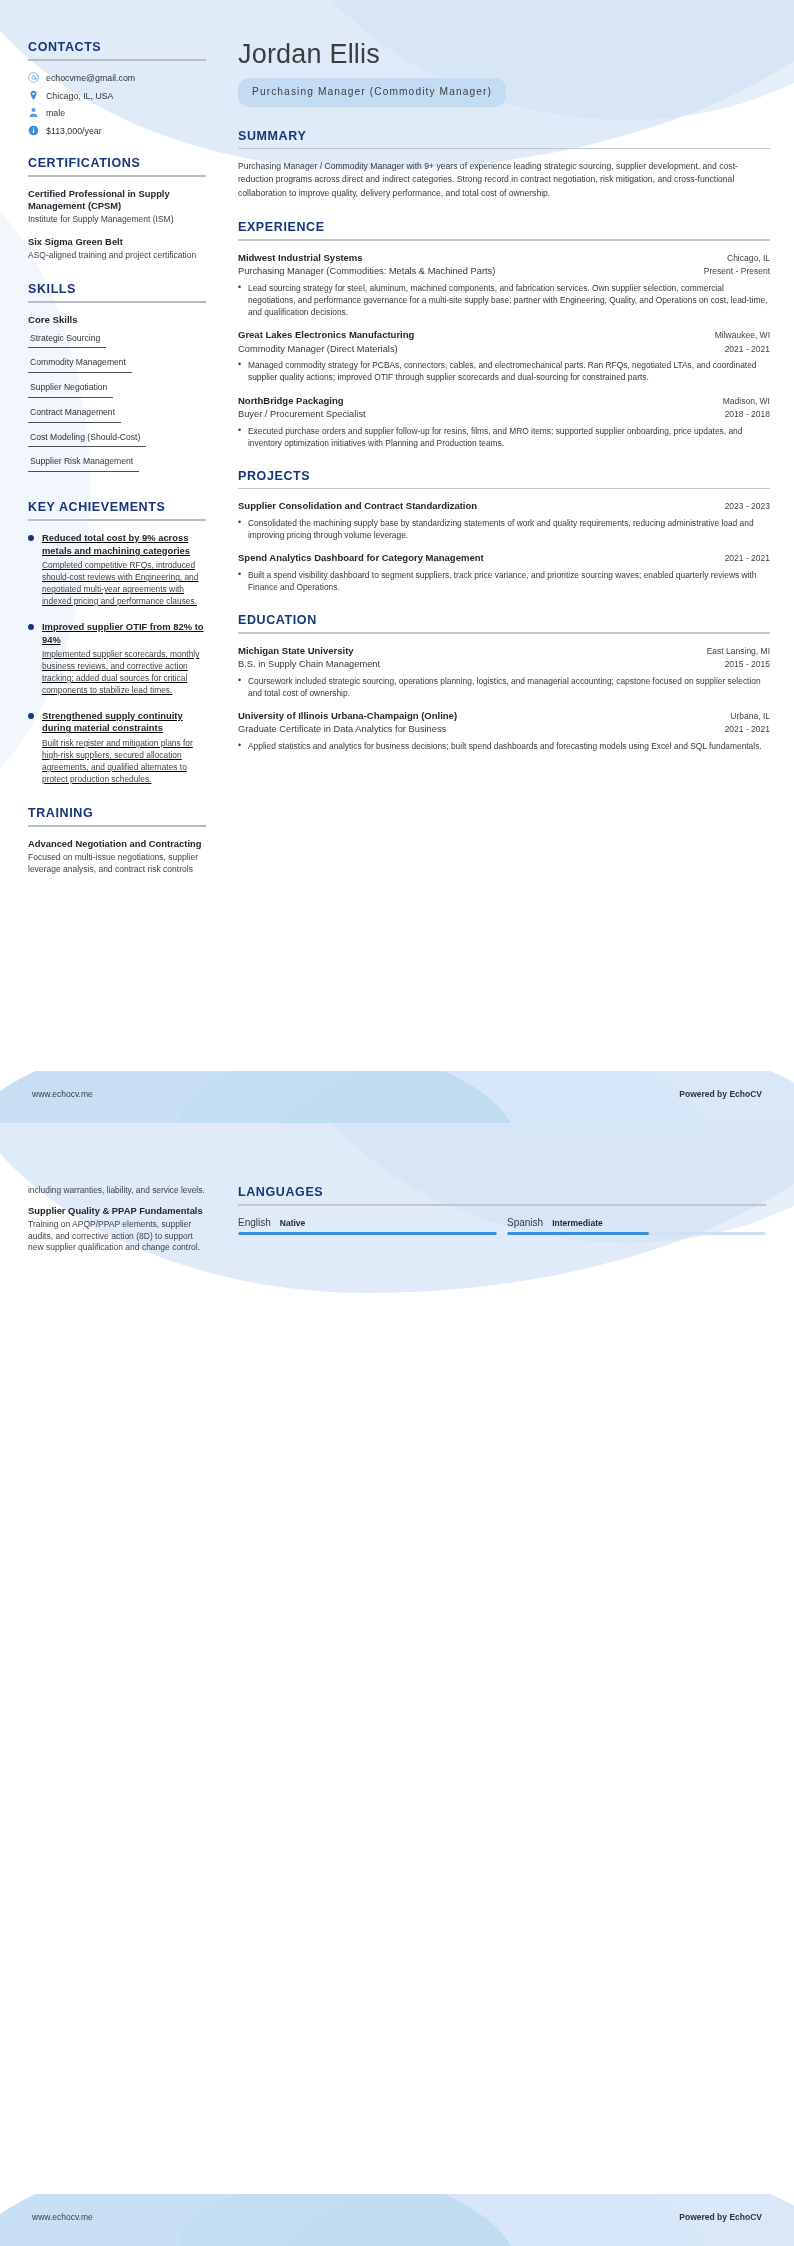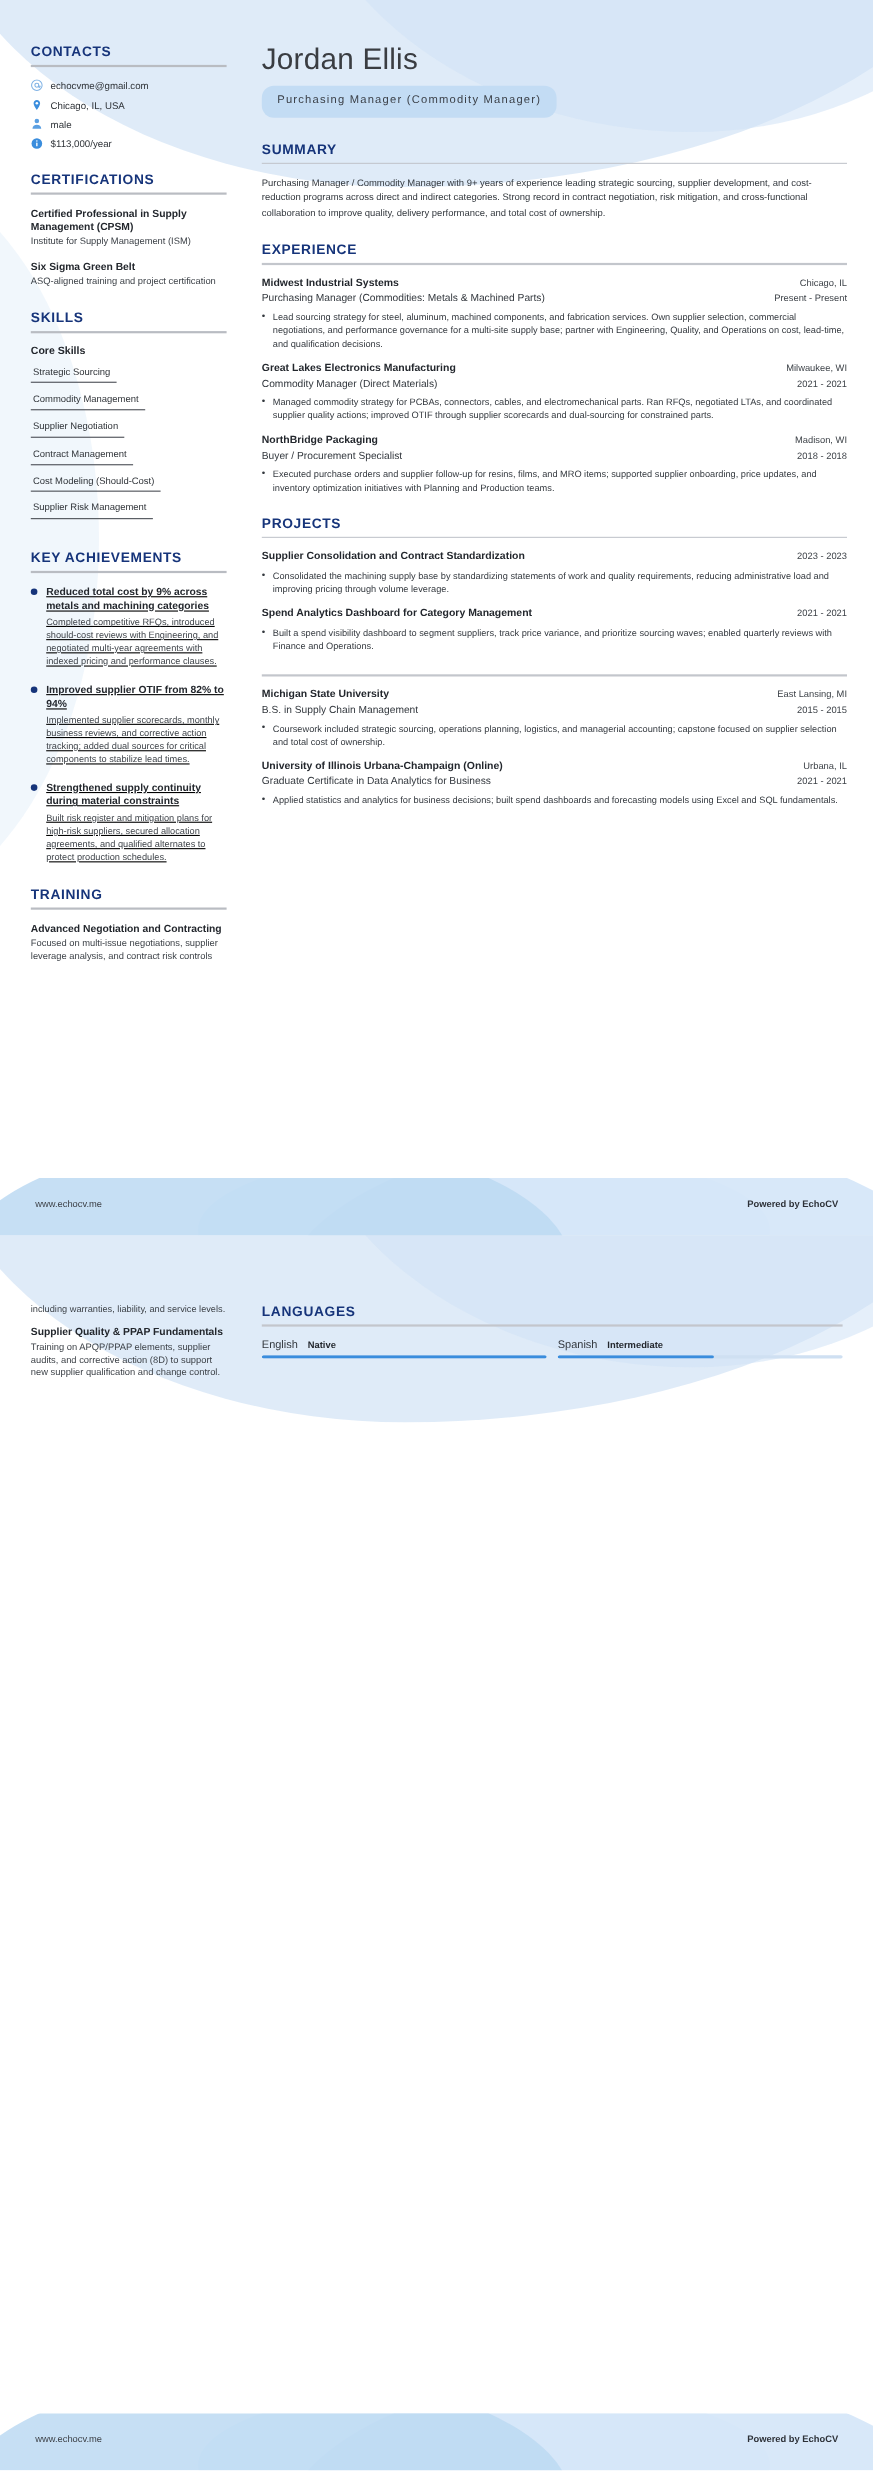--- a/index.html
+++ b/index.html
@@ -431,20 +431,21 @@
                 <span class="entry-org">Spend Analytics Dashboard for Category Management</span>
                 <span class="entry-date">2021 - 2021</span>
               </div>
               <ul class="blist">
                 <li>Built a spend visibility dashboard to segment suppliers, track price variance, and prioritize sourcing waves; enabled quarterly reviews with Finance and Operations.</li>
               </ul>
             </div>
           </div>
 
           <div class="sec">
+            <div class="sec-h">EDUCATION</div>
             <div class="sec-rule thin"></div>
 
             <div class="entry">
               <div class="entry-top">
                 <span class="entry-org">Michigan State University</span>
                 <span class="entry-loc">East Lansing, MI</span>
               </div>
               <div class="entry-mid">
                 <span class="entry-role">B.S. in Supply Chain Management</span>
                 <span class="entry-date">2015 - 2015</span>

